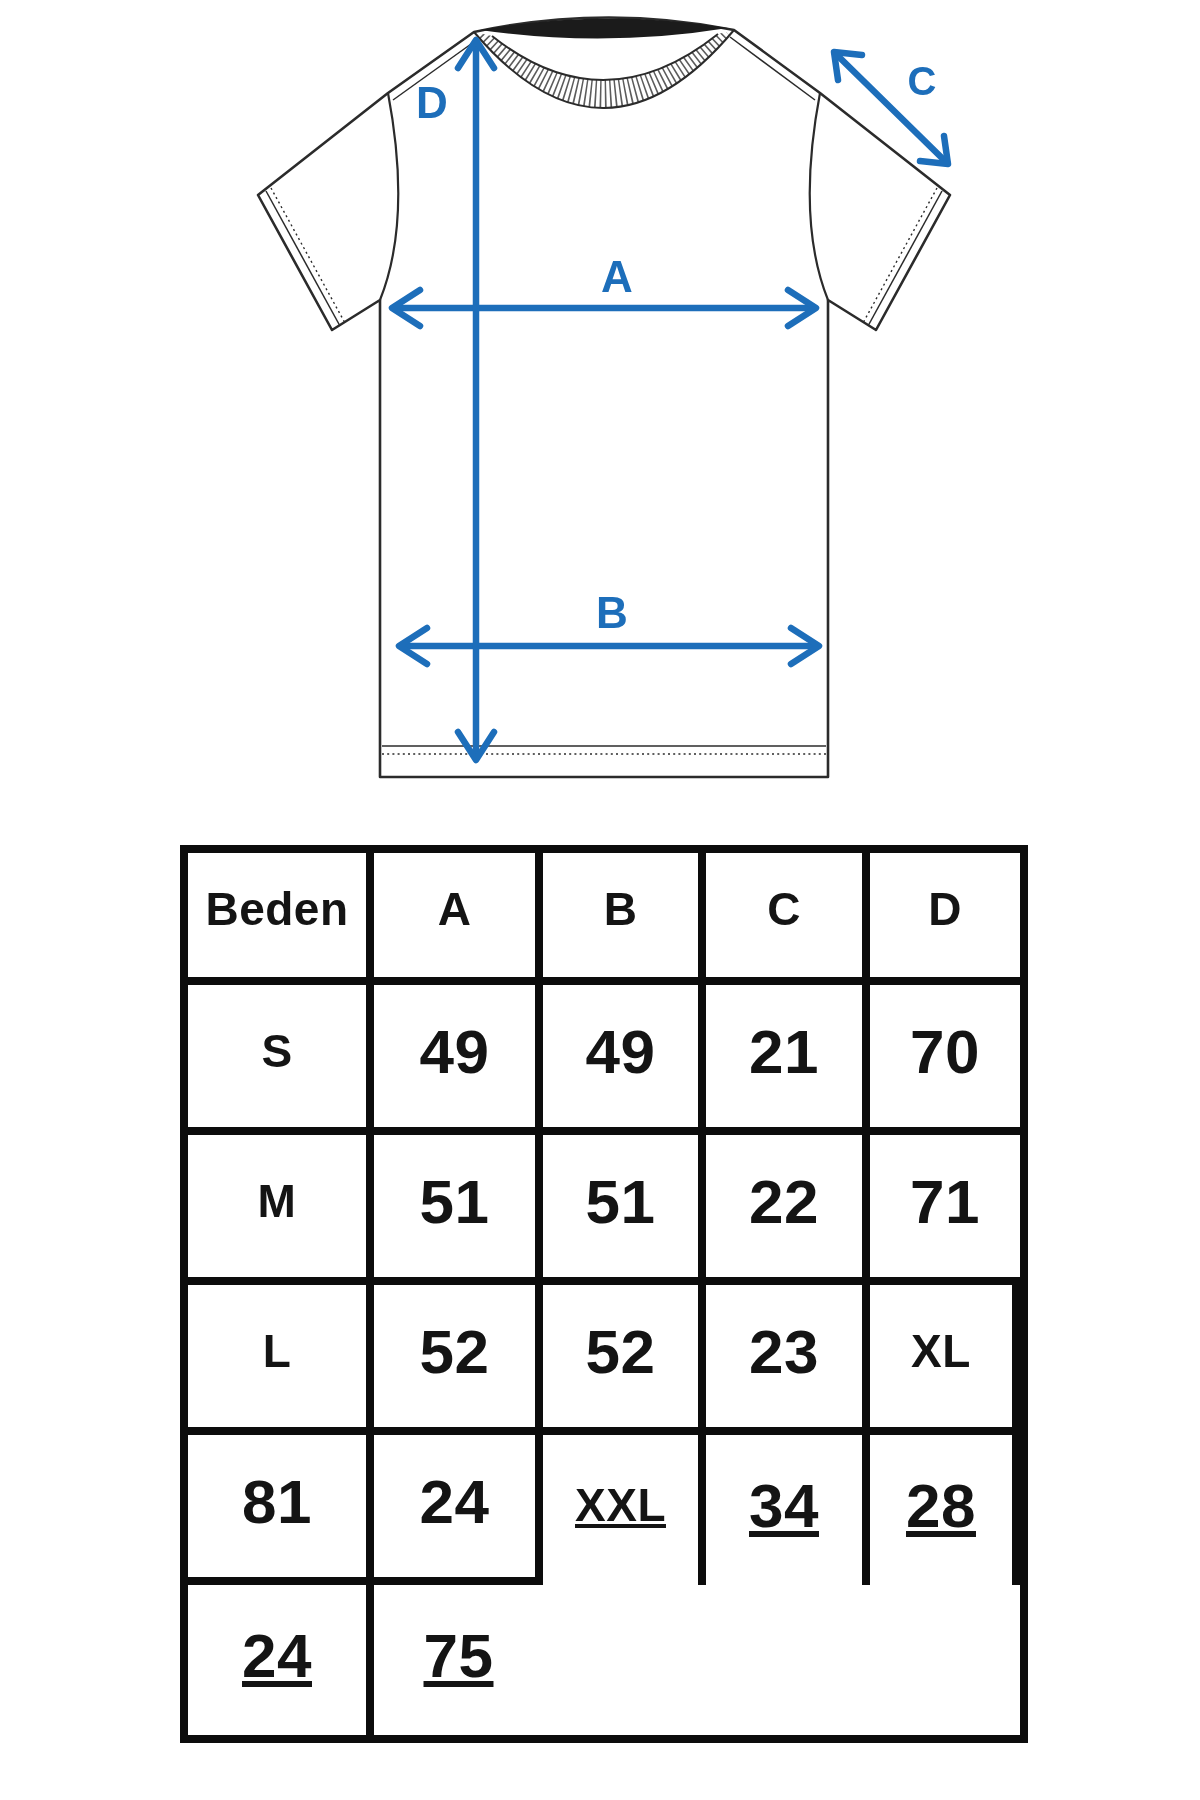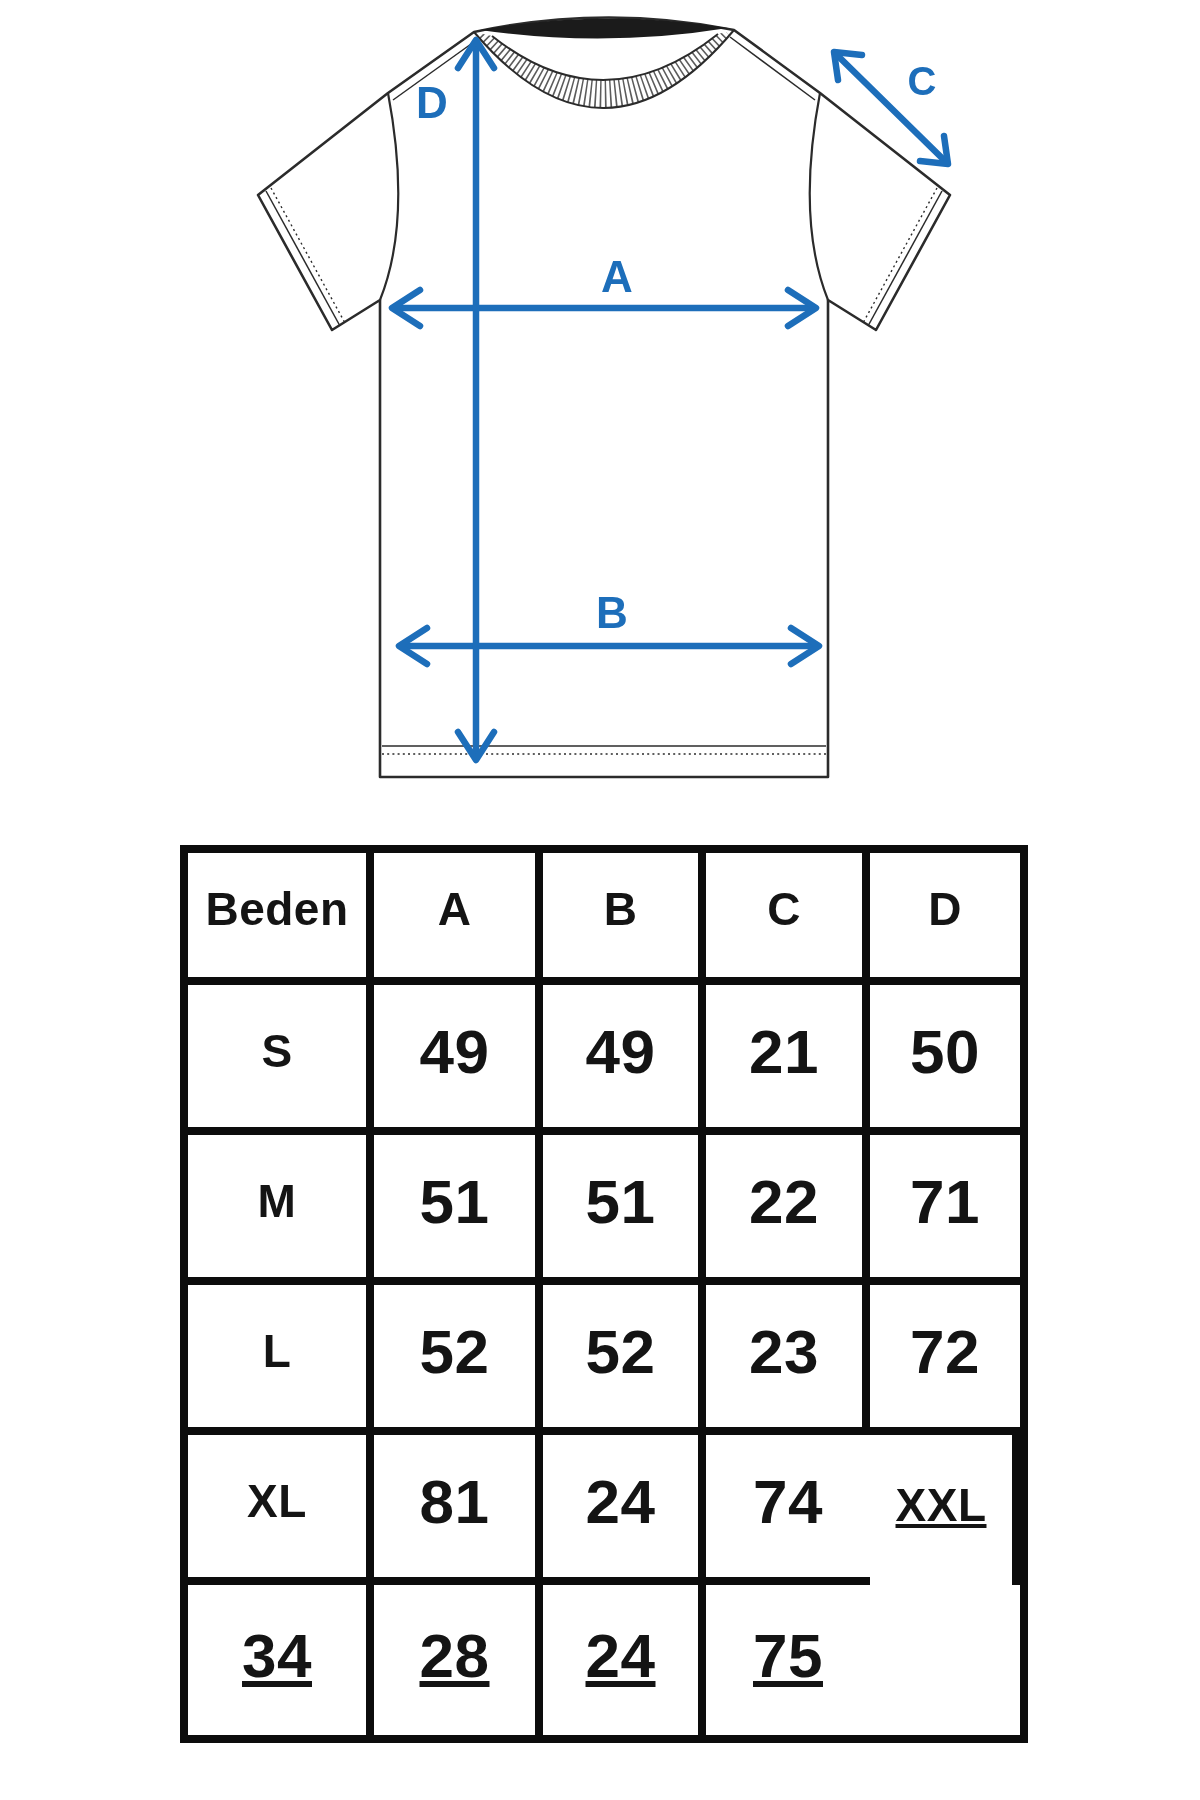--- a/index.html
+++ b/index.html
@@ -121,38 +121,36 @@
     <div class="t-cell t-header-cell">Beden</div>
     <div class="t-cell t-header-cell">A</div>
     <div class="t-cell t-header-cell">B</div>
     <div class="t-cell t-header-cell">C</div>
     <div class="t-cell t-header-cell last-col">D</div>
 
     <div class="t-cell t-size-cell">S</div>
     <div class="t-cell">49</div>
     <div class="t-cell">49</div>
     <div class="t-cell">21</div>
-    <div class="t-cell last-col">50</div>
+    <div class="t-cell last-col">70</div>
 
     <div class="t-cell t-size-cell">M</div>
     <div class="t-cell">51</div>
     <div class="t-cell">51</div>
     <div class="t-cell">22</div>
     <div class="t-cell last-col">71</div>
 
     <div class="t-cell t-size-cell">L</div>
     <div class="t-cell">52</div>
     <div class="t-cell">52</div>
     <div class="t-cell">23</div>
-    <div class="t-cell last-col">72</div>
 
     <div class="t-cell t-size-cell">XL</div>
     <div class="t-cell">81</div>
     <div class="t-cell">24</div>
-    <div class="t-cell last-col">74</div>
 
     <div class="t-cell t-size-cell t-row-last">XXL</div>
     <div class="t-cell t-row-last">34</div>
     <div class="t-cell t-row-last">28</div>
     <div class="t-cell t-row-last">24</div>
     <div class="t-cell t-row-last last-col">75</div>
   </div>
 
 </div>
 

